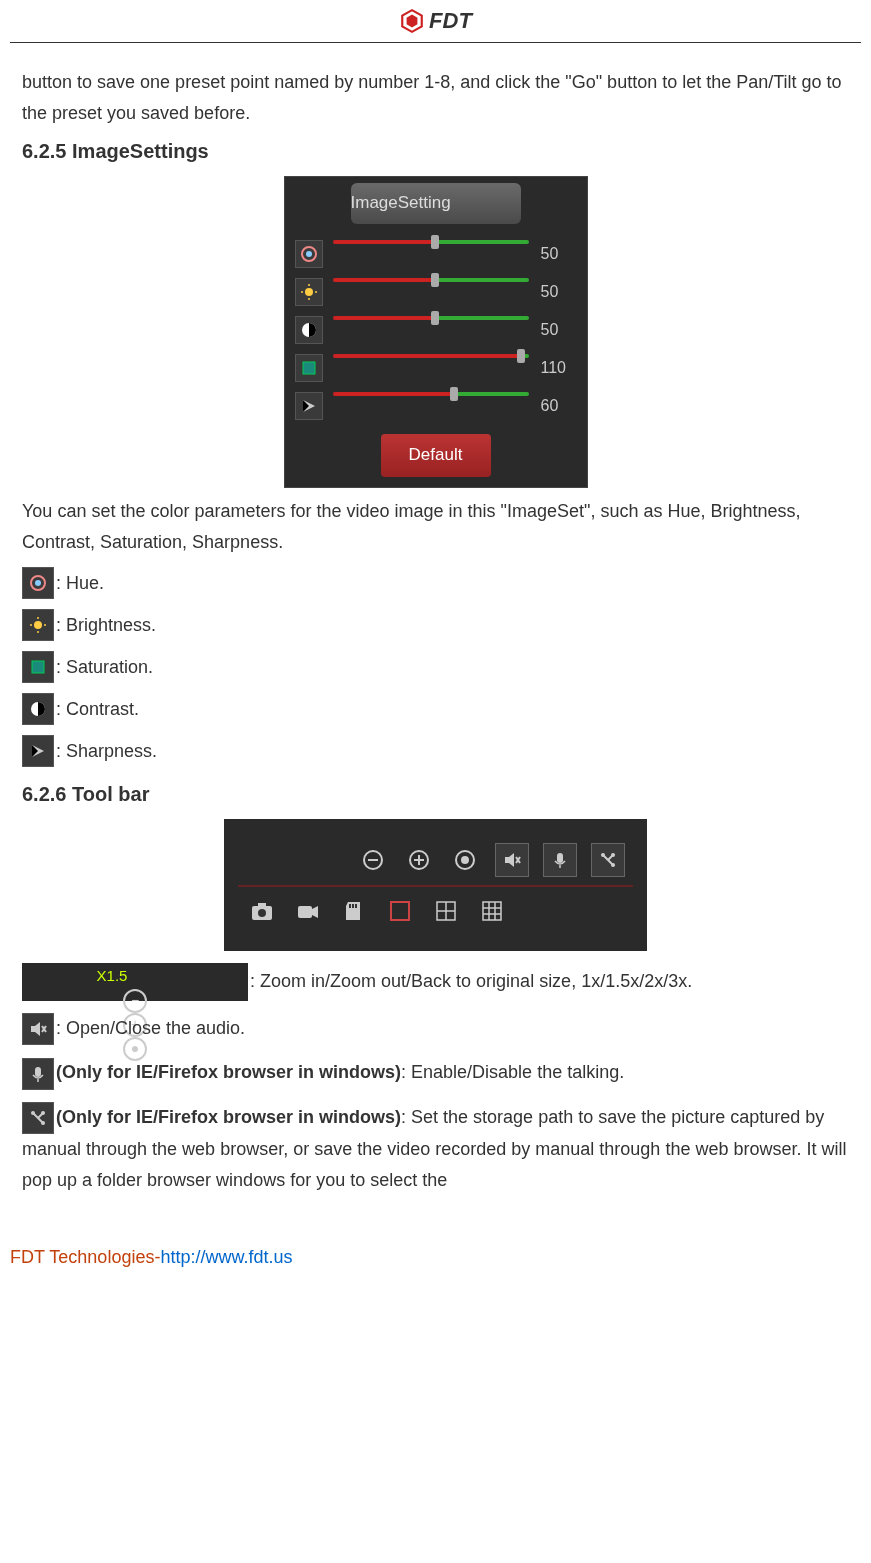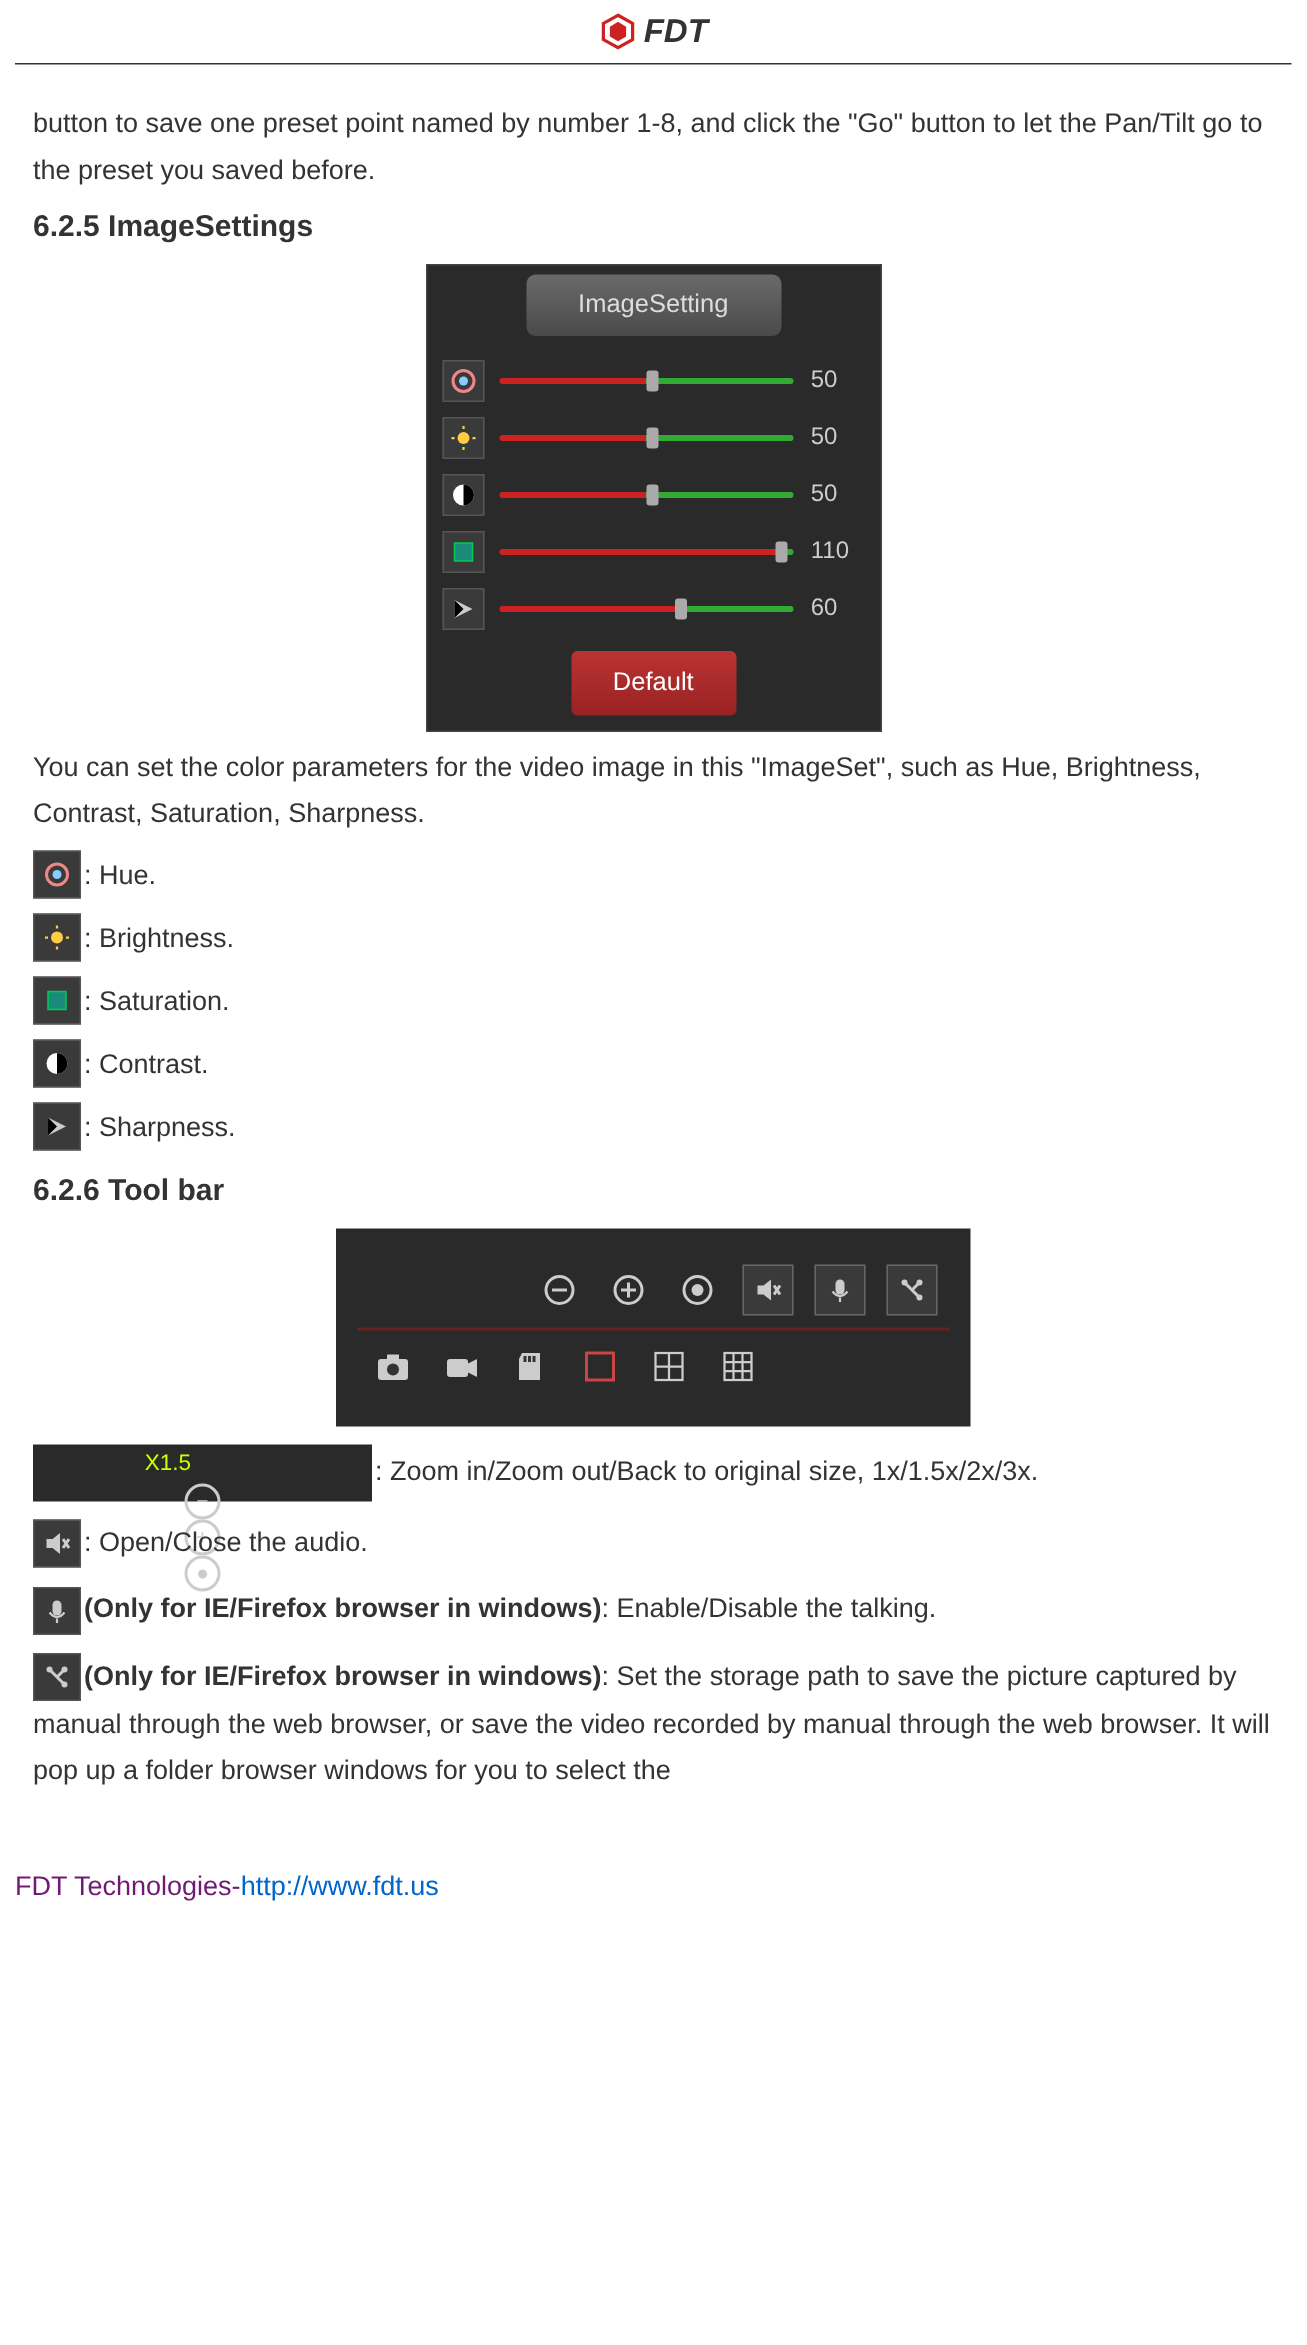--- a/index.html
+++ b/index.html
@@ -44,29 +44,28 @@
       width: 290px;
       margin: 4px auto 8px auto;
       background: #2a2a2a;
       border: 1px solid #444;
       padding: 6px;
     }
     .panel-tab {
       background: linear-gradient(to bottom, #6a6a6a, #4a4a4a);
       border-radius: 6px;
       color: #ddd;
-      text-align: center;
+      text-align: left;
       padding: 6px 0;
       margin: 0 auto 14px auto;
       width: 170px;
       font-size: 17px;
     }
     .slider-row {
       display: flex;
-      align-items: center;
       margin: 6px 0;
       padding: 2px 4px;
     }
     .slider-icon {
       width: 26px;
       height: 26px;
       background: #3a3a3a;
       border: 1px solid #555;
       margin-right: 10px;
       flex-shrink: 0;
@@ -186,21 +185,21 @@
       justify-content: center;
       color: #ccc;
       font-size: 14px;
       margin: 0 6px;
     }
     .footer {
       padding: 20px 10px 12px 10px;
       font-size: 18px;
     }
     .footer-red {
-      color: #701a75;
+      color: #c2410c;
     }
     .footer-blue {
       color: #0066cc;
     }
     p {
       margin: 4px 0 6px 0;
       font-size: 18px;
       line-height: 1.7;
     }
     .toolbar-text-row {

